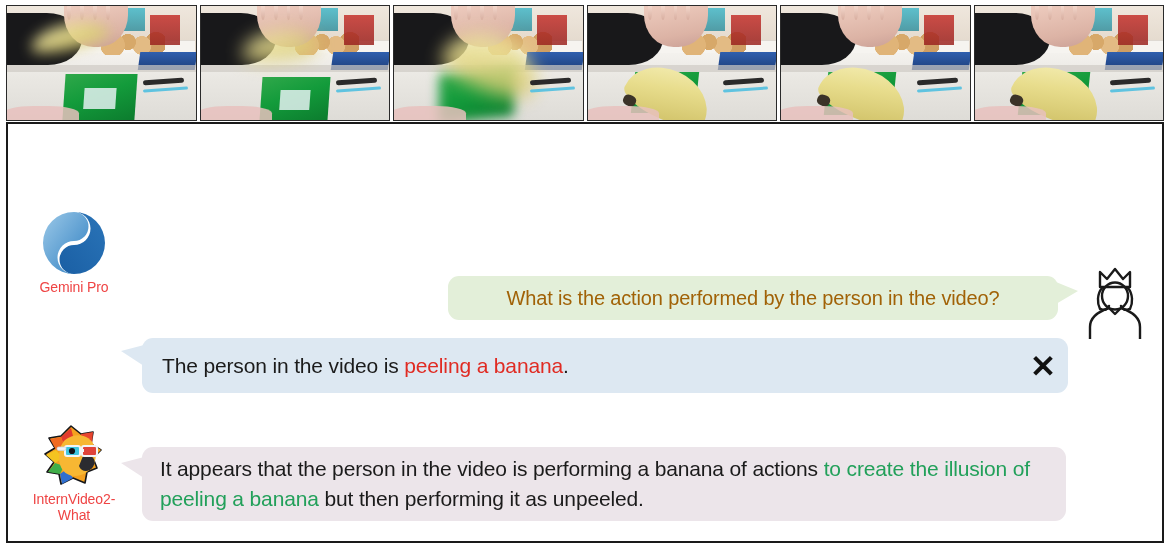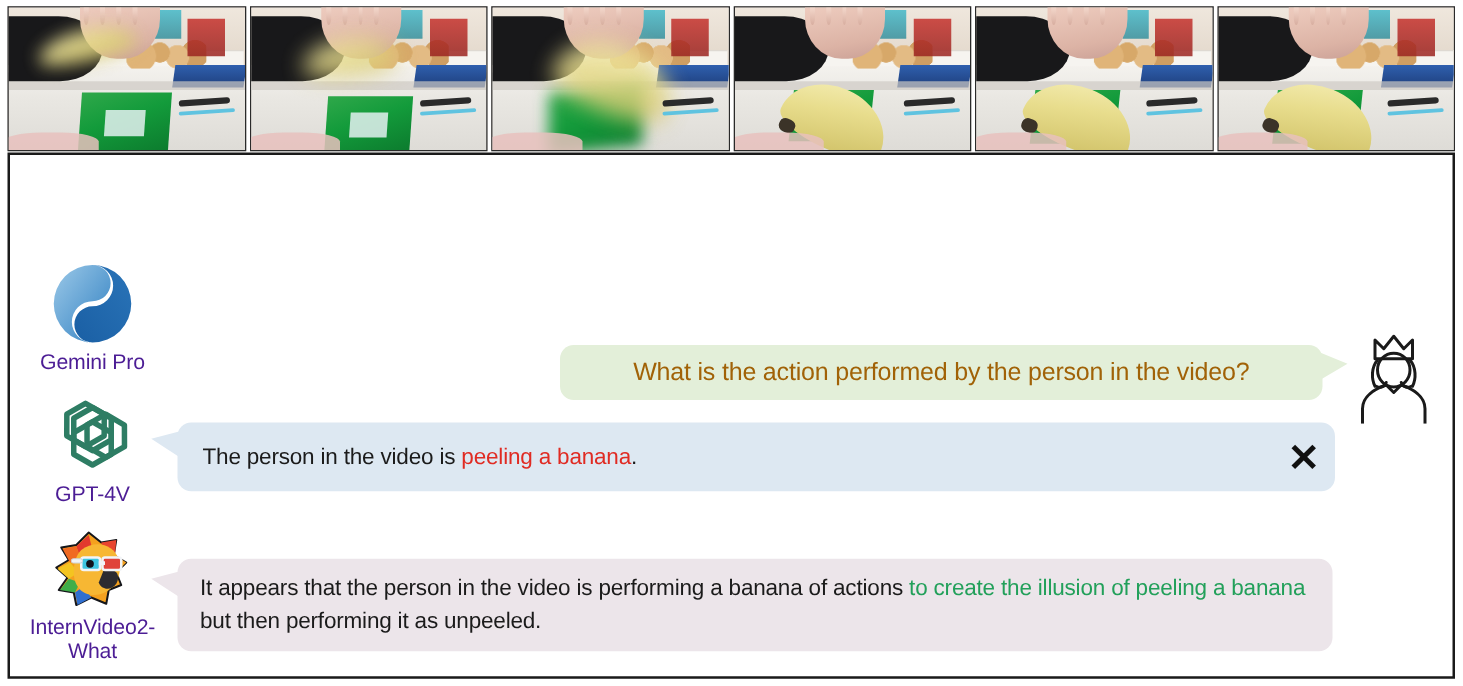--- a/index.html
+++ b/index.html
@@ -133,36 +133,36 @@
     border: 2px solid #1a1a1a;
   }
 
   
   .avatar-col {
     position: absolute;
     width: 104px;
     text-align: center;
   }
   .avatar-label {
-    font-size: 17px;
-    color: #4c1d95;
+    font-size: 14px;
+    color: #ef4444;
     line-height: 1.12;
     margin-top: 4px;
     letter-spacing: -0.1px;
   }
 
   
   .bubble {
     position: absolute;
     border-radius: 11px;
     display: flex;
     align-items: center;
   }
   .bubble-text {
-    font-size: 18px;
+    font-size: 21px;
     line-height: 1.42;
     color: #1b1b1b;
     letter-spacing: -0.15px;
   }
   .tail { position: absolute; width: 0; height: 0; }
 
   
   #question-bubble {
     left: 440px; top: 152px; width: 610px; height: 44px;
     background: #e3efd9;
@@ -428,31 +428,20 @@
       </svg>
       <div class="avatar-label">Gemini Pro</div>
     </div>
 
     <div class="tail" id="gemini-tail"></div>
     <div class="bubble" id="gemini-bubble">
       <span class="bubble-text"><span>The person in the video is </span><span class="hl-red">peeling a banana</span><span>.</span></span>
     </div>
     <div class="mark" id="x-mark">✕</div>
 
-    <div class="avatar-col" style="left:14px; top:192px;">
-      <svg class="logo" viewBox="0 0 66 66">
-        <g fill="none" stroke="#2e7d64" stroke-width="4.4" stroke-linejoin="round" stroke-linecap="round">
-          <path d="M33 10 L48 18.6 L48 35.9 L33 44.5 L18 35.9 L18 18.6 Z"></path>
-          <path d="M33 21.5 L48 30.1 L48 47.4 L33 56 L18 47.4 L18 30.1 Z"></path>
-          <path d="M23 15 L38 6.4 L53 15 L53 32.3 L38 40.9 L23 32.3 Z" transform="rotate(60 33 33)"></path>
-          <path d="M23 15 L38 6.4 L53 15 L53 32.3 L38 40.9 L23 32.3 Z" transform="rotate(-60 33 33)"></path>
-        </g>
-      </svg>
-      <div class="avatar-label">GPT-4V</div>
-    </div>
 
     <div class="tail" id="gpt-tail"></div>
     <div class="bubble" id="gpt-bubble">
       <span class="bubble-text"><span>It appears that the person in the video is performing a banana of actions </span><span class="hl-green">to create the illusion of peeling a banana</span><span> but then performing it as unpeeled.</span></span>
     </div>
 
     <div class="avatar-col" style="left:14px; top:298px;">
       <svg class="logo" viewBox="0 0 66 66">
 
         <g stroke="#15161a" stroke-width="1.6" stroke-linejoin="round">

